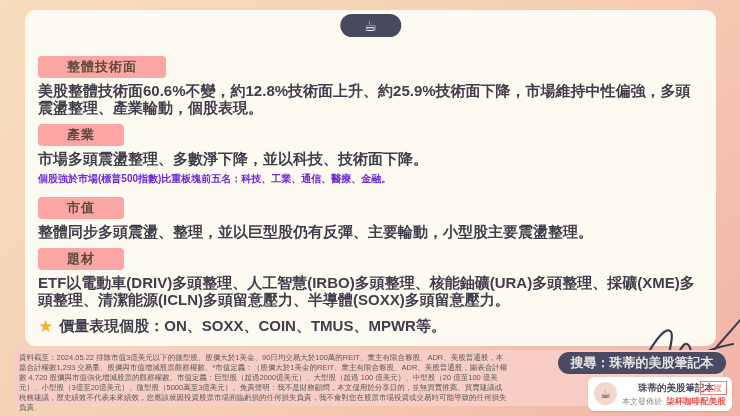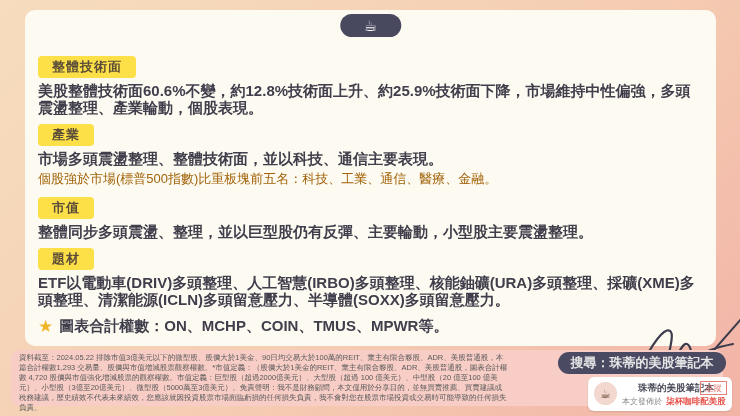--- a/index.html
+++ b/index.html
@@ -14,26 +14,26 @@
   }
   .header-pill{
     position:absolute;left:50%;top:4px;transform:translateX(-50%);
     background:#48485f;color:#fff;border-radius:18px;
     padding:4px 24px;font-size:15px;font-weight:700;
     display:flex;align-items:center;gap:8px;white-space:nowrap;
   }
   .coffee-glyph{font-size:15px;line-height:1;}
   .content{position:absolute;left:13px;top:40px;right:13px;}
   .sec-label{
-    display:inline-block;background:#fde047;color:#5a4c39;
-    font-weight:700;font-size:13px;padding:2px 14px;border-radius:4px;
+    display:inline-block;background:#fca5a5;color:#5a4c39;
+    font-weight:700;font-size:13px;padding:2px 29px;border-radius:4px;
     margin:6px 0 3px 0;letter-spacing:1px;
   }
   .sec-text{font-size:15px;font-weight:600;color:#403e4b;line-height:17px;margin:1px 0 2px 0;}
-  .sec-sub{font-size:13px;font-weight:400;color:#a16207;line-height:20px;margin:0 0 2px 0;}
+  .sec-sub{font-size:10px;font-weight:700;color:#6d28d9;line-height:20px;margin:0 0 2px 0;}
   .highlight-line{
     display:flex;align-items:center;gap:6px;margin-top:9px;
     font-size:15px;font-weight:700;color:#403e4b;
   }
   .star-glyph{color:#f0b429;font-size:17px;line-height:1;}
   .bottom-band{
     position:absolute;left:11px;top:350px;width:712px;height:56px;
     background:#f7cdc5;border-radius:8px;
   }
   .disclaimer{
@@ -78,37 +78,37 @@
 
   <div class="content">
 
     <div>
       <span class="sec-label">整體技術面</span>
       <p class="sec-text">美股整體技術面60.6%不變，約12.8%技術面上升、約25.9%技術面下降，市場維持中性偏強，多頭震盪整理、產業輪動，個股表現。</p>
     </div>
 
     <div>
       <span class="sec-label">產業</span>
-      <p class="sec-text">市場多頭震盪整理、整體技術面，並以科技、通信主要表現。</p>
+      <p class="sec-text">市場多頭震盪整理、多數淨下降，並以科技、技術面下降。</p>
       <p class="sec-sub">個股強於市場(標普500指數)比重板塊前五名：科技、工業、通信、醫療、金融。</p>
     </div>
 
     <div>
       <span class="sec-label">市值</span>
       <p class="sec-text">整體同步多頭震盪、整理，並以巨型股仍有反彈、主要輪動，小型股主要震盪整理。</p>
     </div>
 
     <div>
       <span class="sec-label">題材</span>
       <p class="sec-text">ETF以電動車(DRIV)多頭整理、人工智慧(IRBO)多頭整理、核能鈾礦(URA)多頭整理、採礦(XME)多頭整理、清潔能源(ICLN)多頭留意壓力、半導體(SOXX)多頭留意壓力。</p>
     </div>
 
     <div class="highlight-line">
       <span class="star-glyph">★</span>
-      <span>圖表合計權數：ON、MCHP、COIN、TMUS、MPWR等。</span>
+      <span>價量表現個股：ON、SOXX、COIN、TMUS、MPWR等。</span>
     </div>
 
   </div>
 
   <svg class="signature" viewBox="0 0 118 68">
     <path d="M112 4 L70 52" fill="none" stroke="#3c3c4c" stroke-width="2" stroke-linecap="round"></path>
     <path d="M6 56 C 20 30, 30 20, 34 26 C 38 32, 28 52, 34 54 C 40 56, 44 36, 50 38 C 56 40, 52 54, 60 50 C 68 46, 76 42, 96 38" fill="none" stroke="#3c3c4c" stroke-width="2.2" stroke-linecap="round"></path>
   </svg>
 
 </div>

